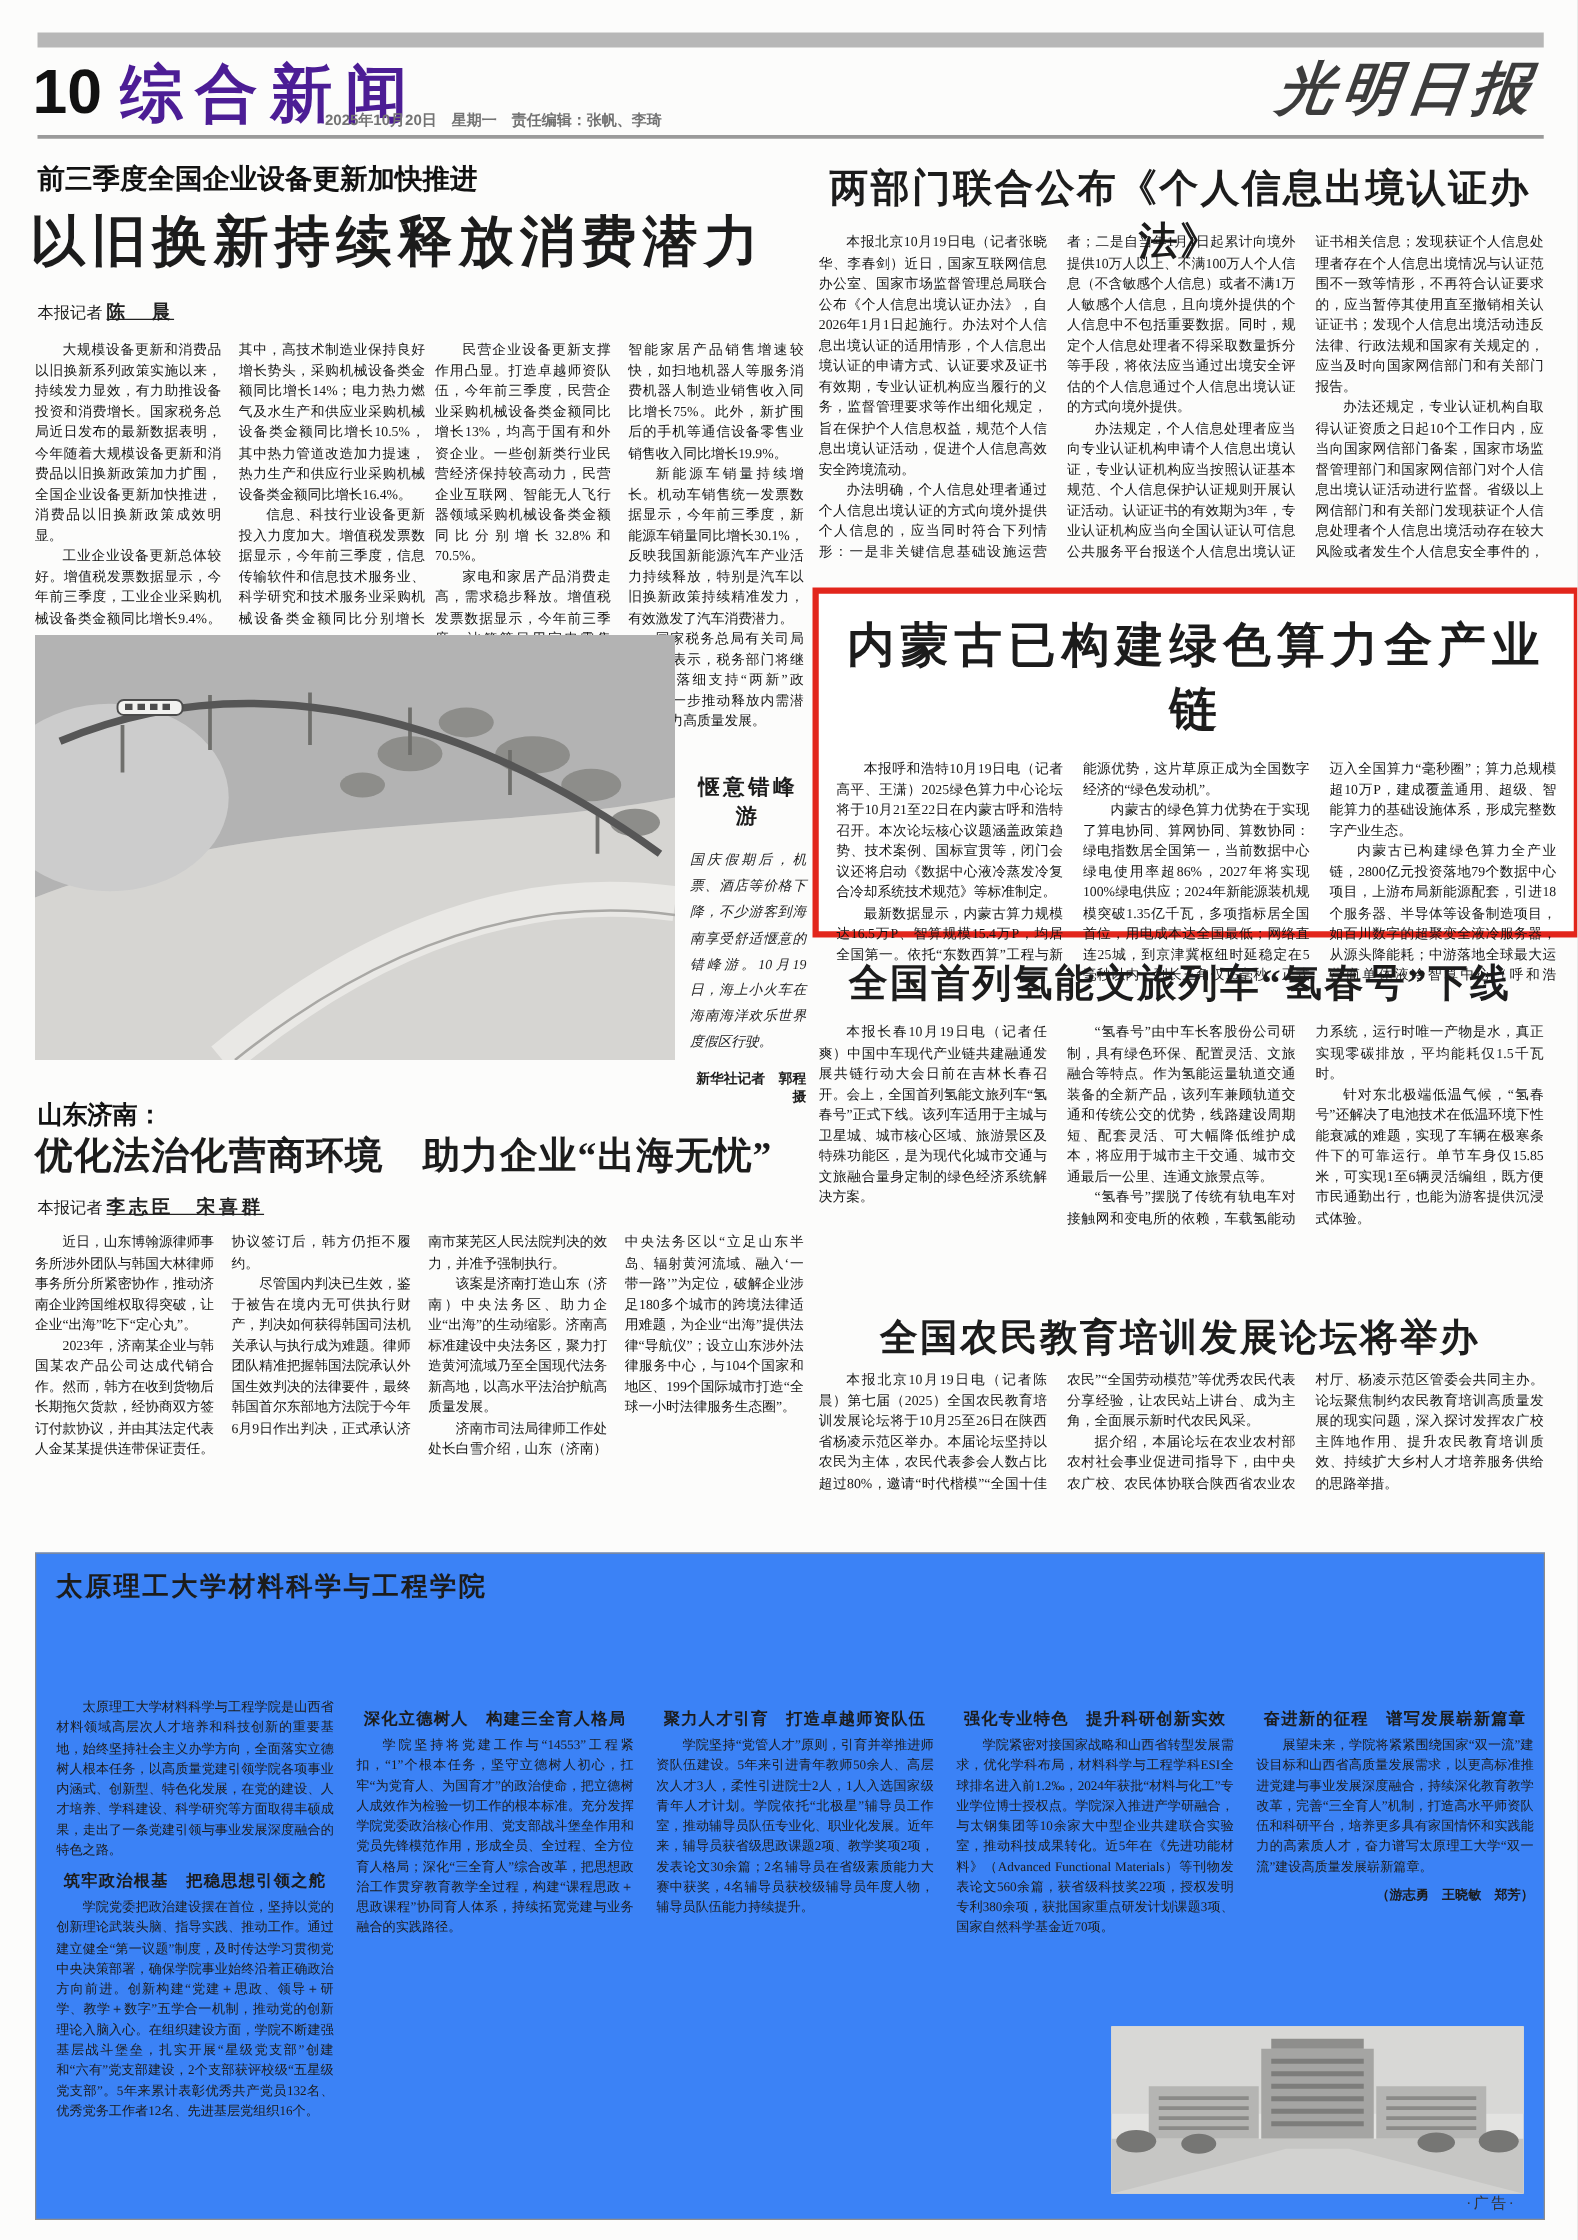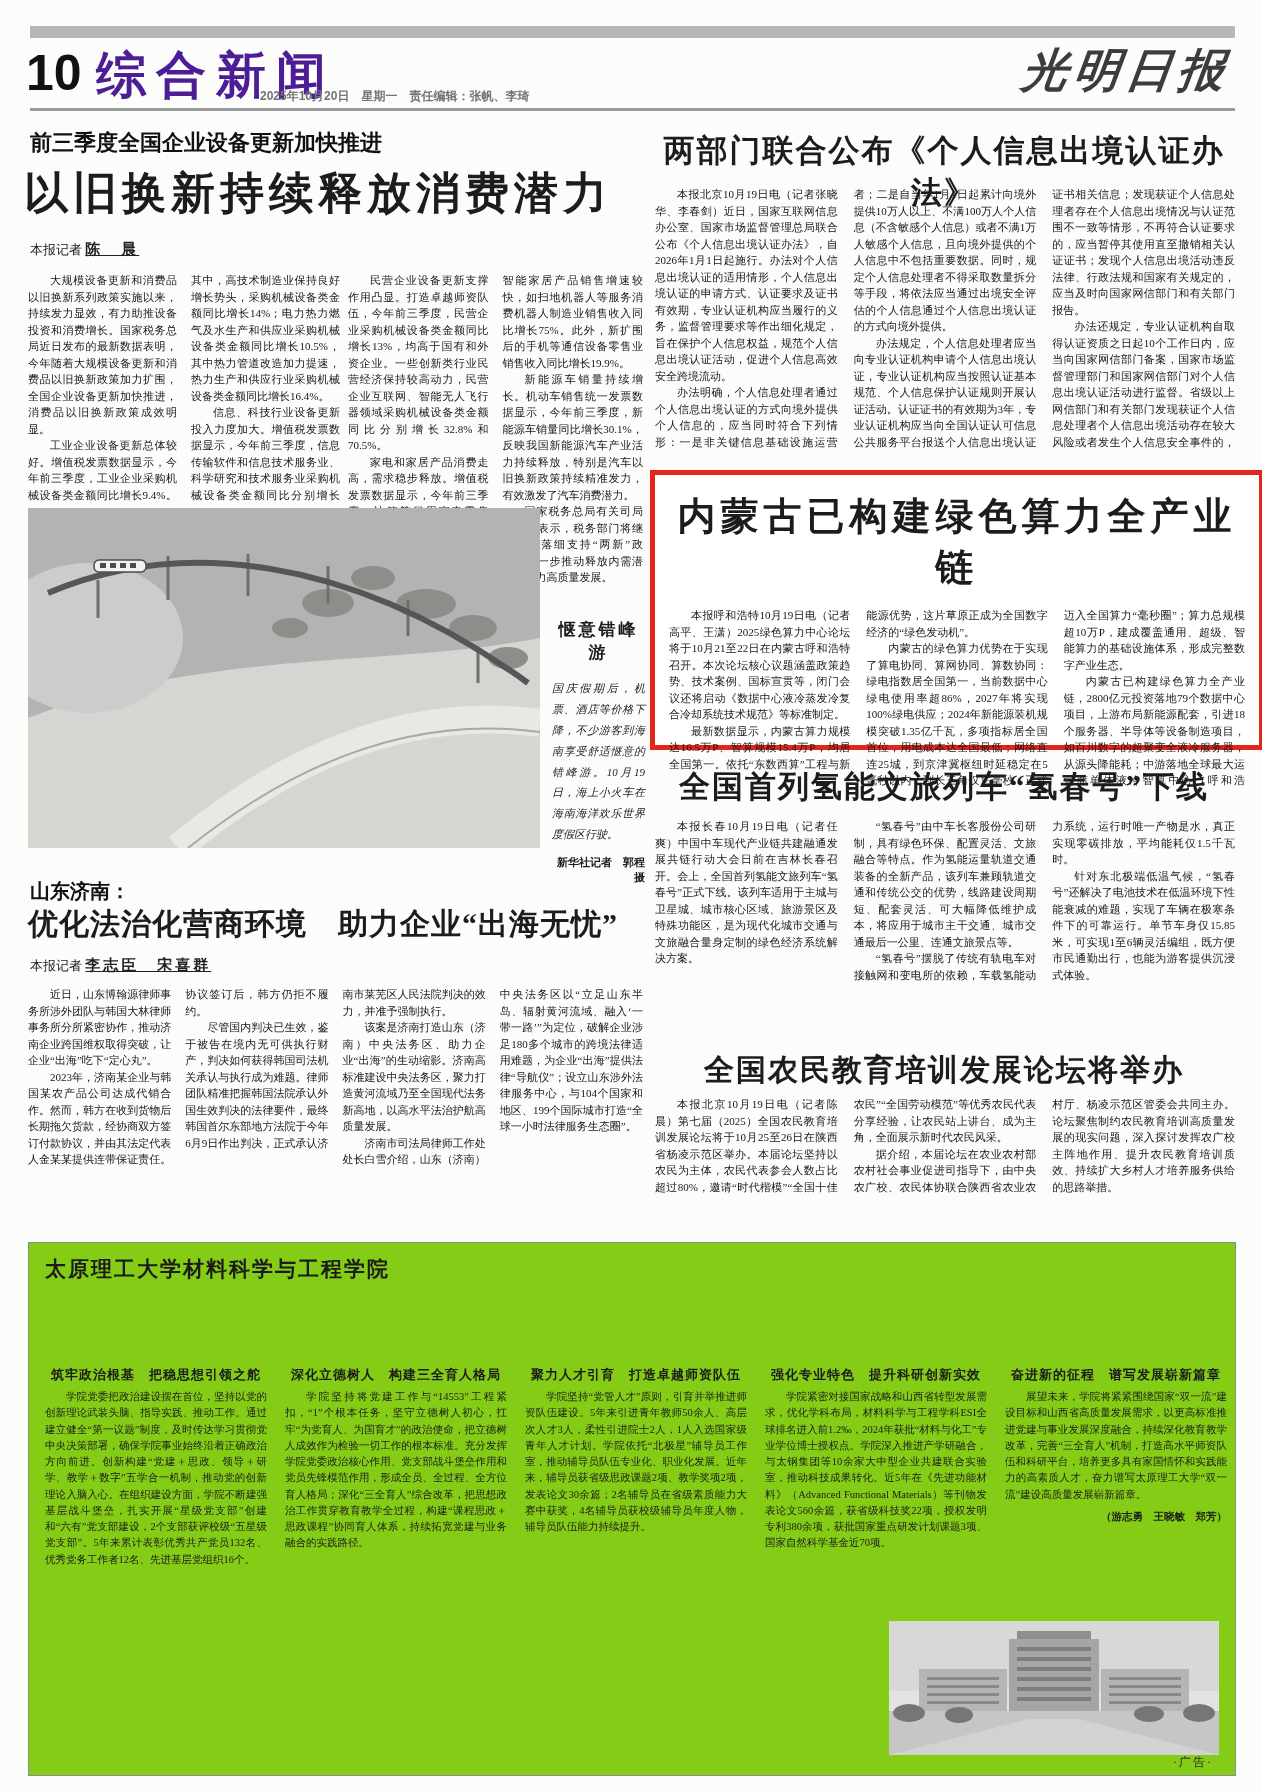--- a/index.html
+++ b/index.html
@@ -27,21 +27,21 @@
   .cols-4{column-count:4;column-gap:14px;}
   .para{margin:0;text-indent:2em;}
   
   .redbox{border:5px solid #e2261c;background:#fff;}
   .redbox .headline-ctr{font-size:38px;letter-spacing:5px;margin:16px 0 14px;}
   
   .cap-title{font:700 17px "Liberation Sans",sans-serif;text-align:center;letter-spacing:3px;margin:0 0 14px;}
   .cap-body{font-size:11px;line-height:1.9;text-align:justify;font-style:italic;margin:0;}
   .cap-credit{font:700 11px "Liberation Serif",serif;text-align:right;margin-top:10px;}
   
-  .adbox{left:28px;top:1242px;width:1206px;height:532px;border:1px solid #8c8c8c;background:#84cc16;}
+  .adbox{left:28px;top:1242px;width:1206px;height:532px;border:1px solid #8c8c8c;background:#3b82f6;}
   .ad-org{left:16px;top:12px;font:700 21px "Liberation Sans",sans-serif;letter-spacing:2px;}
   .ad-headline{left:0;top:50px;width:100%;text-align:center;font:900 36px "Liberation Serif",serif;letter-spacing:7px;}
   .ad-col{position:absolute;top:116px;width:222px;font-size:10.5px;line-height:1.55;text-align:justify;overflow:hidden;}
   .ad-col p{margin:0;text-indent:2em;}
   .ad-subhead{font:700 13px "Liberation Sans",sans-serif;text-align:center;text-indent:0 !important;
               margin:7px 0 5px !important;letter-spacing:1px;}
   .ad-signature{text-align:right;text-indent:0 !important;margin-top:6px !important;font-weight:700;}
   .ad-mark{font:12px "Liberation Serif",serif;color:#333;letter-spacing:2px;}
   .photo-frame{background:#c9c9c9;}
   svg{display:block;}
@@ -162,20 +162,21 @@
       <p class="para">2023年，济南某企业与韩国某农产品公司达成代销合作。然而，韩方在收到货物后长期拖欠货款，经协商双方签订付款协议，并由其法定代表人金某某提供连带保证责任。协议签订后，韩方仍拒不履约。</p>
       <p class="para">尽管国内判决已生效，鉴于被告在境内无可供执行财产，判决如何获得韩国司法机关承认与执行成为难题。律师团队精准把握韩国法院承认外国生效判决的法律要件，最终韩国首尔东部地方法院于今年6月9日作出判决，正式承认济南市莱芜区人民法院判决的效力，并准予强制执行。</p>
       <p class="para">该案是济南打造山东（济南）中央法务区、助力企业“出海”的生动缩影。济南高标准建设中央法务区，聚力打造黄河流域乃至全国现代法务新高地，以高水平法治护航高质量发展。</p>
       <p class="para">济南市司法局律师工作处处长白雪介绍，山东（济南）中央法务区以“立足山东半岛、辐射黄河流域、融入‘一带一路’”为定位，破解企业涉足180多个城市的跨境法律适用难题，为企业“出海”提供法律“导航仪”；设立山东涉外法律服务中心，与104个国家和地区、199个国际城市打造“全球一小时法律服务生态圈”。</p>
     </div>
 
   <div class="abs adbox">
     <div class="abs ad-org">太原理工大学材料科学与工程学院</div>
 
     <div class="ad-col" style="left:16px;height:400px;">
+      <p>太原理工大学材料科学与工程学院是山西省材料领域高层次人才培养和科技创新的重要基地，始终坚持社会主义办学方向，全面落实立德树人根本任务，以高质量党建引领学院各项事业内涵式、创新型、特色化发展，在党的建设、人才培养、学科建设、科学研究等方面取得丰硕成果，走出了一条党建引领与事业发展深度融合的特色之路。</p>
       <p class="ad-subhead">筑牢政治根基　把稳思想引领之舵</p>
       <p>学院党委把政治建设摆在首位，坚持以党的创新理论武装头脑、指导实践、推动工作。通过建立健全“第一议题”制度，及时传达学习贯彻党中央决策部署，确保学院事业始终沿着正确政治方向前进。创新构建“党建＋思政、领导＋研学、教学＋数字”五学合一机制，推动党的创新理论入脑入心。在组织建设方面，学院不断建强基层战斗堡垒，扎实开展“星级党支部”创建和“六有”党支部建设，2个支部获评校级“五星级党支部”。5年来累计表彰优秀共产党员132名、优秀党务工作者12名、先进基层党组织16个。</p>
     </div>
     <div class="ad-col" style="left:256px;height:400px;">
       <p class="ad-subhead">深化立德树人　构建三全育人格局</p>
       <p>学院坚持将党建工作与“14553”工程紧扣，“1”个根本任务，坚守立德树人初心，扛牢“为党育人、为国育才”的政治使命，把立德树人成效作为检验一切工作的根本标准。充分发挥学院党委政治核心作用、党支部战斗堡垒作用和党员先锋模范作用，形成全员、全过程、全方位育人格局；深化“三全育人”综合改革，把思想政治工作贯穿教育教学全过程，构建“课程思政＋思政课程”协同育人体系，持续拓宽党建与业务融合的实践路径。</p>
     </div>
     <div class="ad-col" style="left:496px;height:400px;">
       <p class="ad-subhead">聚力人才引育　打造卓越师资队伍</p>
       <p>学院坚持“党管人才”原则，引育并举推进师资队伍建设。5年来引进青年教师50余人、高层次人才3人，柔性引进院士2人，1人入选国家级青年人才计划。学院依托“北极星”辅导员工作室，推动辅导员队伍专业化、职业化发展。近年来，辅导员获省级思政课题2项、教学奖项2项，发表论文30余篇；2名辅导员在省级素质能力大赛中获奖，4名辅导员获校级辅导员年度人物，辅导员队伍能力持续提升。</p>

